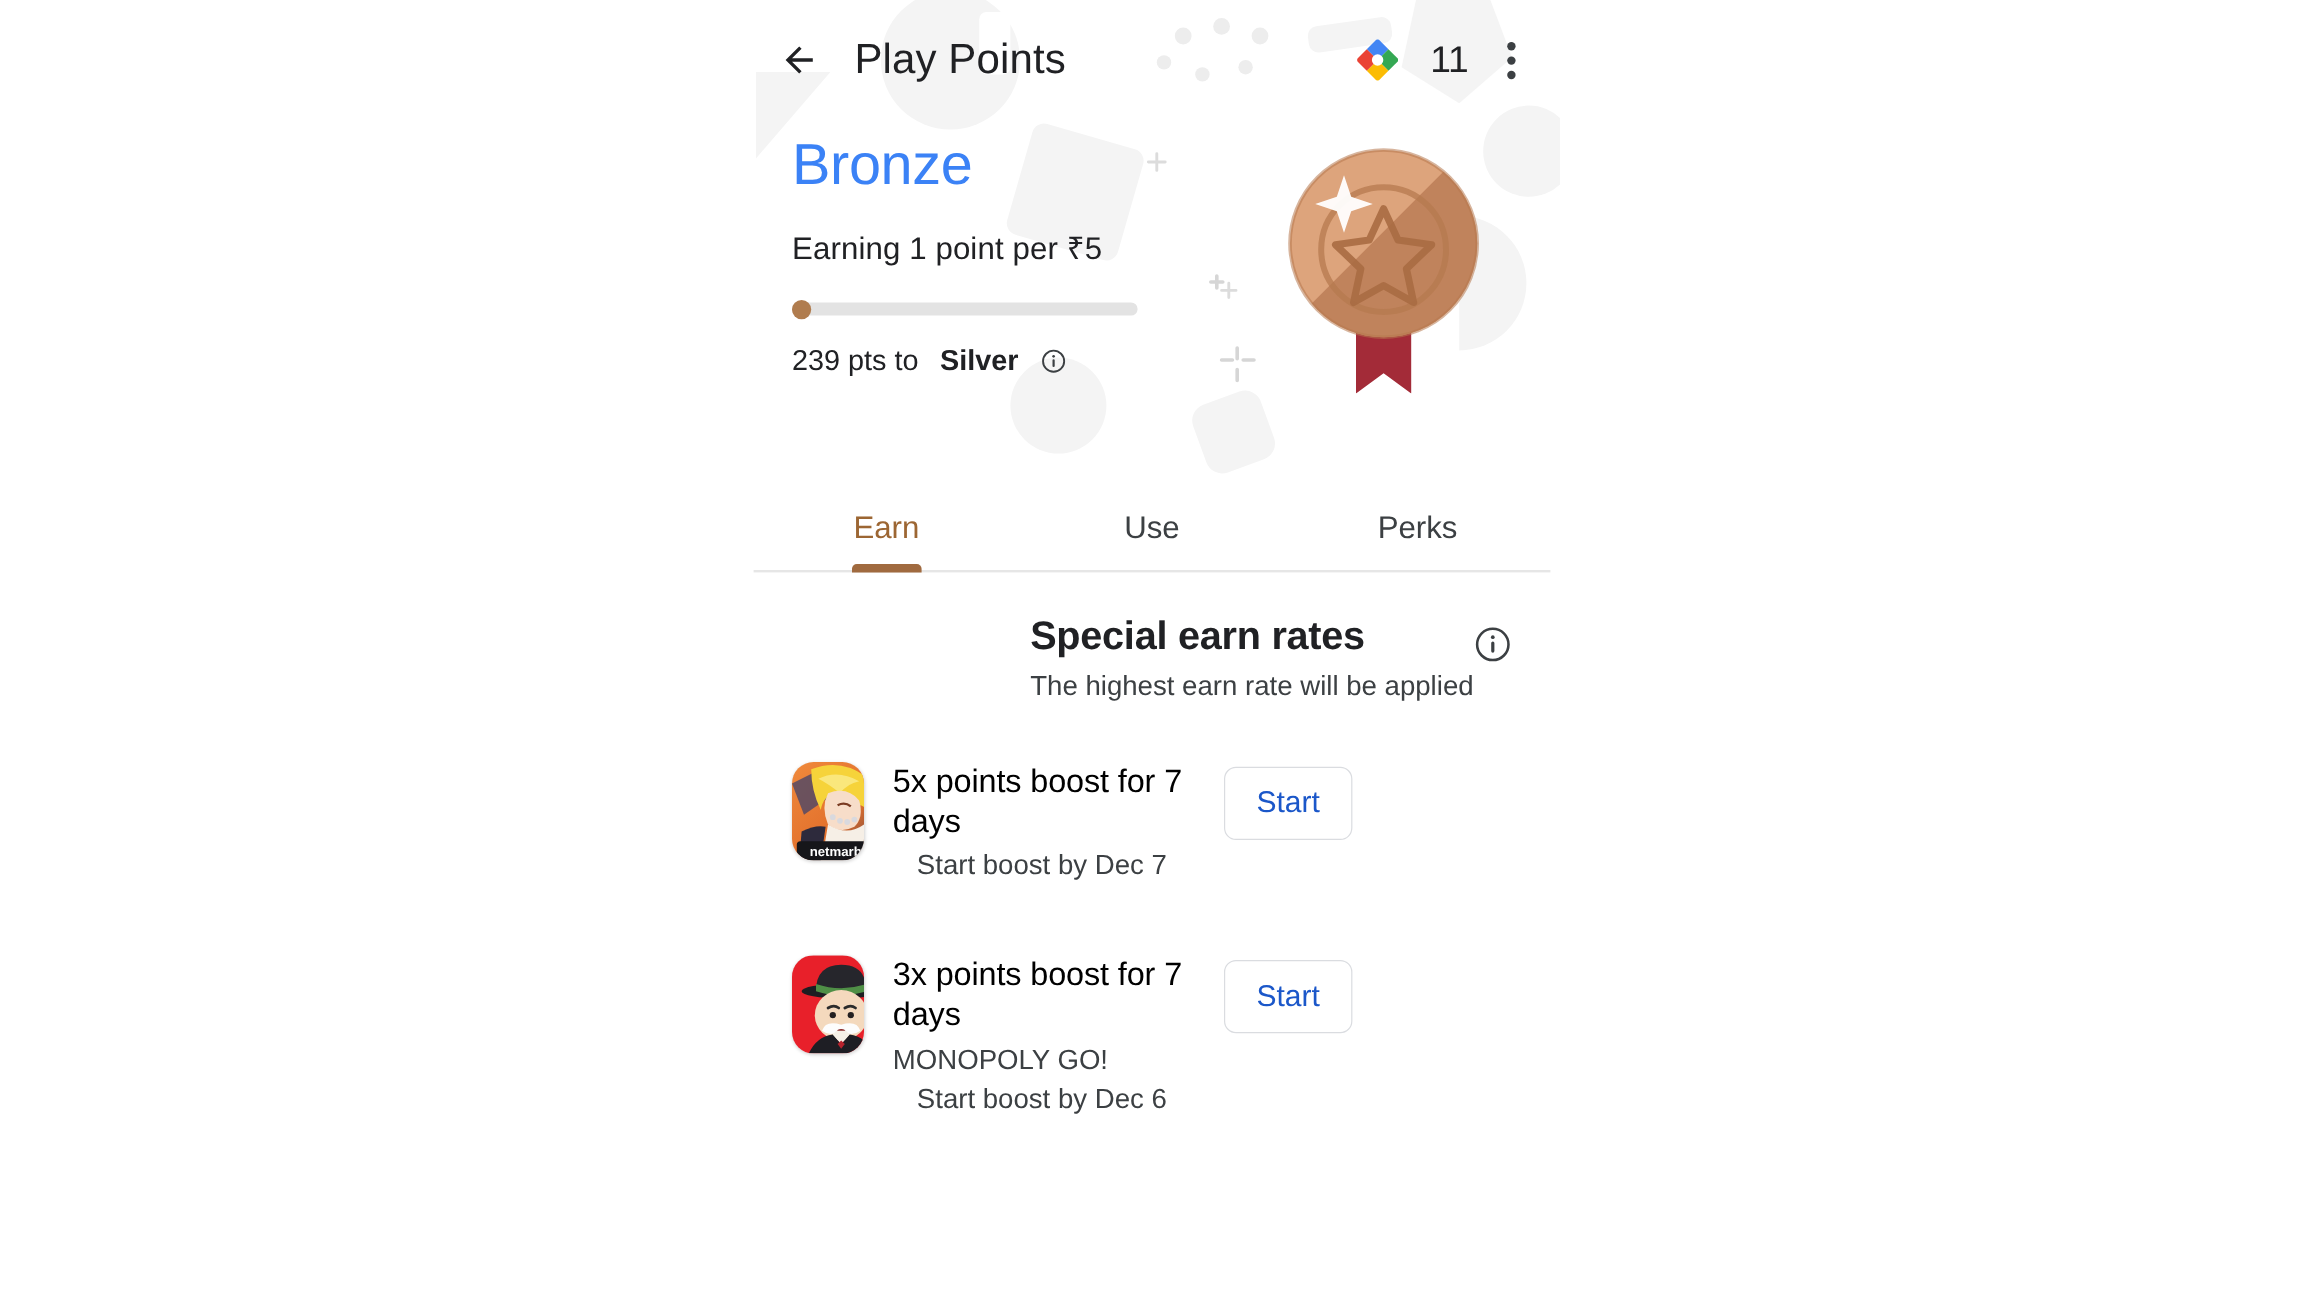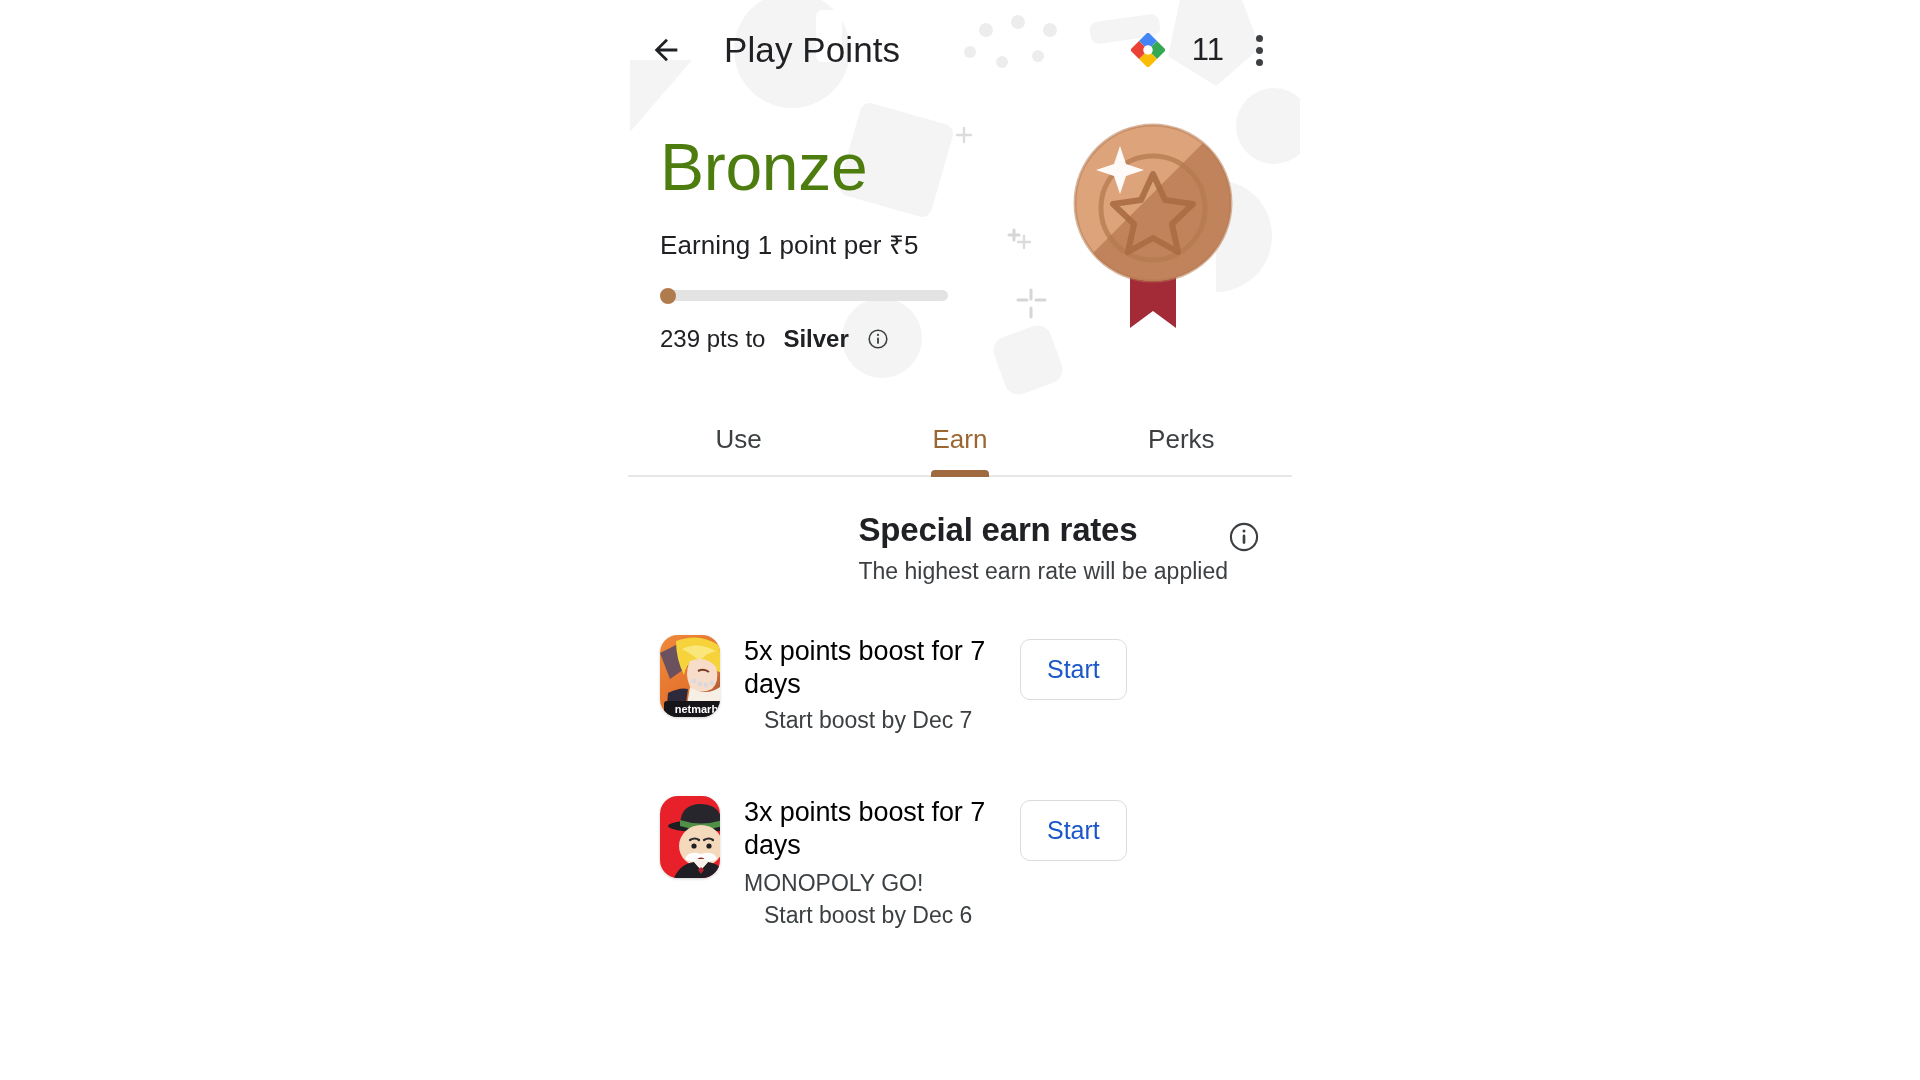--- a/index.html
+++ b/index.html
@@ -50,21 +50,21 @@
   }
   .back-btn {
     width: 48px; height: 48px;
     display: flex; align-items: center; justify-content: center;
     border: none; background: transparent; cursor: pointer;
     flex: 0 0 auto;
   }
   .appbar-title {
     font-size: 35px;
     color: #202124;
-    margin-left: 34px;
+    margin-left: 22px;
     letter-spacing: 0.1px;
     white-space: nowrap;
     flex: 1 1 auto;
   }
   .points-chip {
     display: flex; align-items: center; gap: 27px;
     cursor: pointer;
     flex: 0 0 auto;
   }
   .pp-logo { width: 34px; height: 34px; display:block; }
@@ -89,25 +89,24 @@
   }
 
   
   .hero {
     position: relative;
     padding: 14px 40px 0 40px;
     z-index: 5;
     height: 300px;
   }
   .tier-name {
-    font-size: 66px;
-    color: #4d7c0f;
+    font-size: 48px;
+    color: #3b82f6;
     line-height: 1.0;
     letter-spacing: -0.3px;
-    margin-top: 20px;
   }
   .earn-rate {
     margin-top: 26px;
     font-size: 26px;
     color: #202124;
     letter-spacing: 0.1px;
   }
   .progress-track {
     margin-top: 28px;
     width: 288px;
@@ -374,22 +373,22 @@
 
           <path d="M 95 66 L 107 92 L 135 96 L 114 116 L 120 144 L 95 130 L 70 144 L 76 116 L 55 96 L 83 92 Z" fill="none" stroke="#a96b42" stroke-width="6" stroke-linejoin="round" opacity="0.9"></path>
 
           <path d="M 62 38 L 68 56 L 86 62 L 68 68 L 62 86 L 56 68 L 38 62 L 56 56 Z" fill="#ffffff" opacity="0.95"></path>
         </svg>
       </div>
     </div>
 
     <div class="tabs-wrap">
       <div class="tabs">
+        <button class="tab active">Earn</button>
         <button class="tab">Use</button>
-        <button class="tab active">Earn</button>
         <button class="tab">Perks</button>
       </div>
     </div>
 
     <div class="section">
       <div class="section-head">
         <div>
           <div class="section-title">Special earn rates</div>
           <div class="section-sub">The highest earn rate will be applied</div>
         </div>

